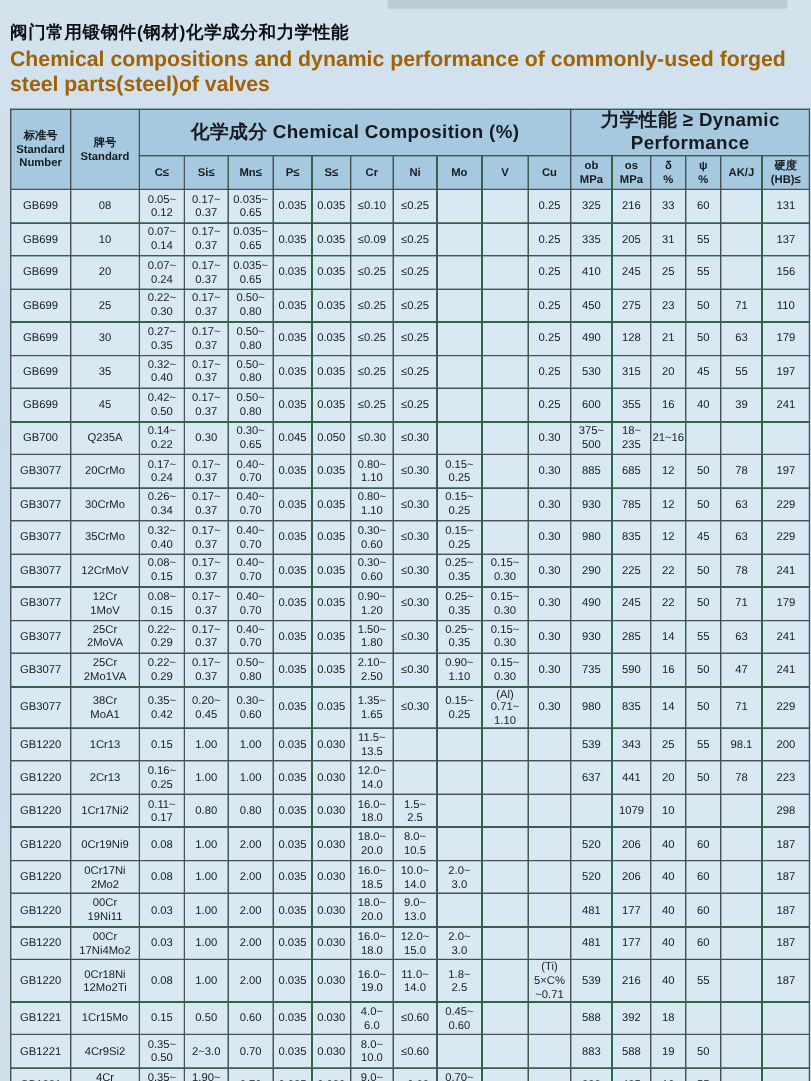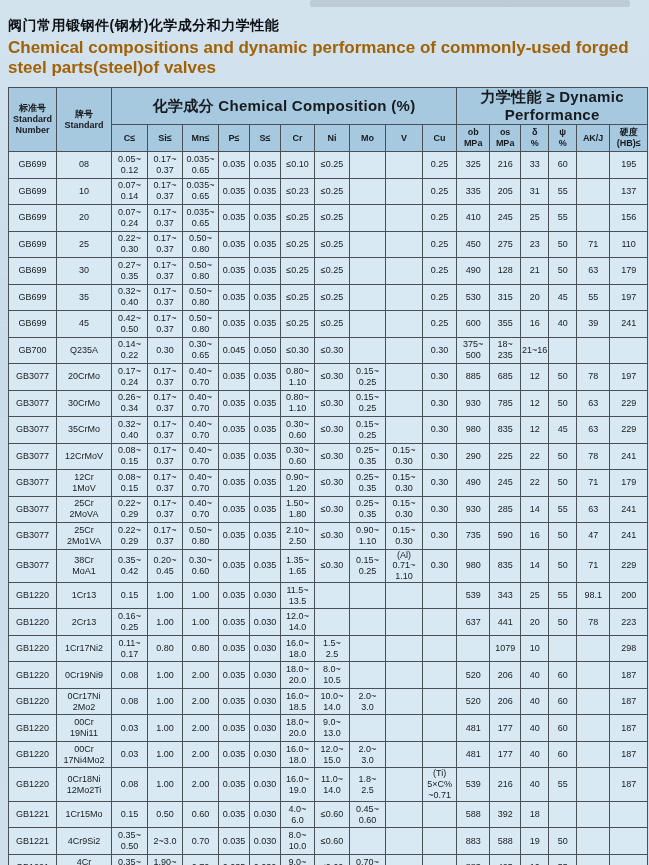--- a/index.html
+++ b/index.html
@@ -152,34 +152,34 @@
           <td>≤0.10</td>
           <td>≤0.25</td>
           <td></td>
           <td></td>
           <td>0.25</td>
           <td>325</td>
           <td>216</td>
           <td>33</td>
           <td>60</td>
           <td></td>
-          <td>195</td>
+          <td>131</td>
         </tr>
         <tr>
           <td>GB699</td>
           <td>10</td>
           <td>0.07~
 0.14</td>
           <td>0.17~
 0.37</td>
           <td>0.035~
 0.65</td>
           <td>0.035</td>
           <td>0.035</td>
-          <td>≤0.23</td>
+          <td>≤0.09</td>
           <td>≤0.25</td>
           <td></td>
           <td></td>
           <td>0.25</td>
           <td>335</td>
           <td>205</td>
           <td>31</td>
           <td>55</td>
           <td></td>
           <td>137</td>

